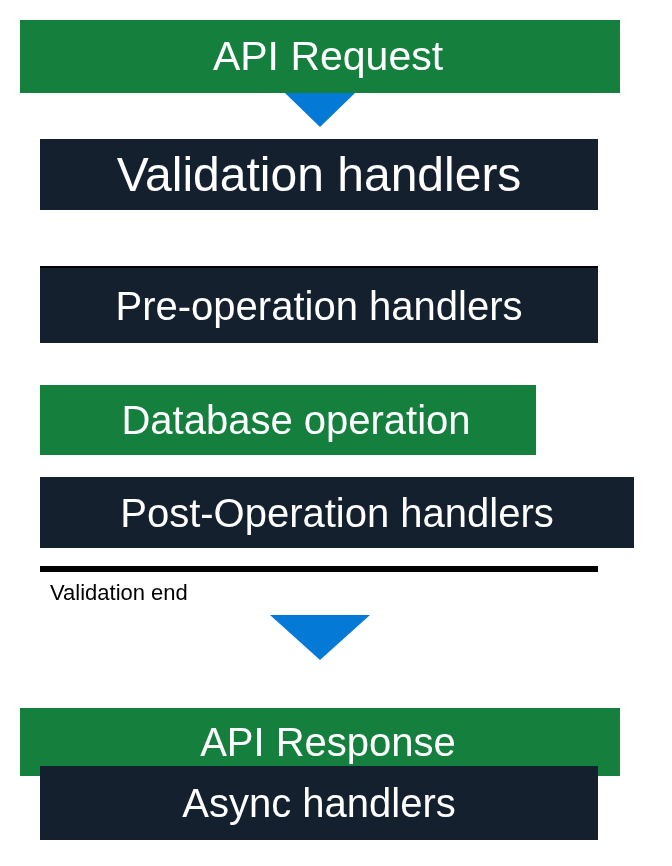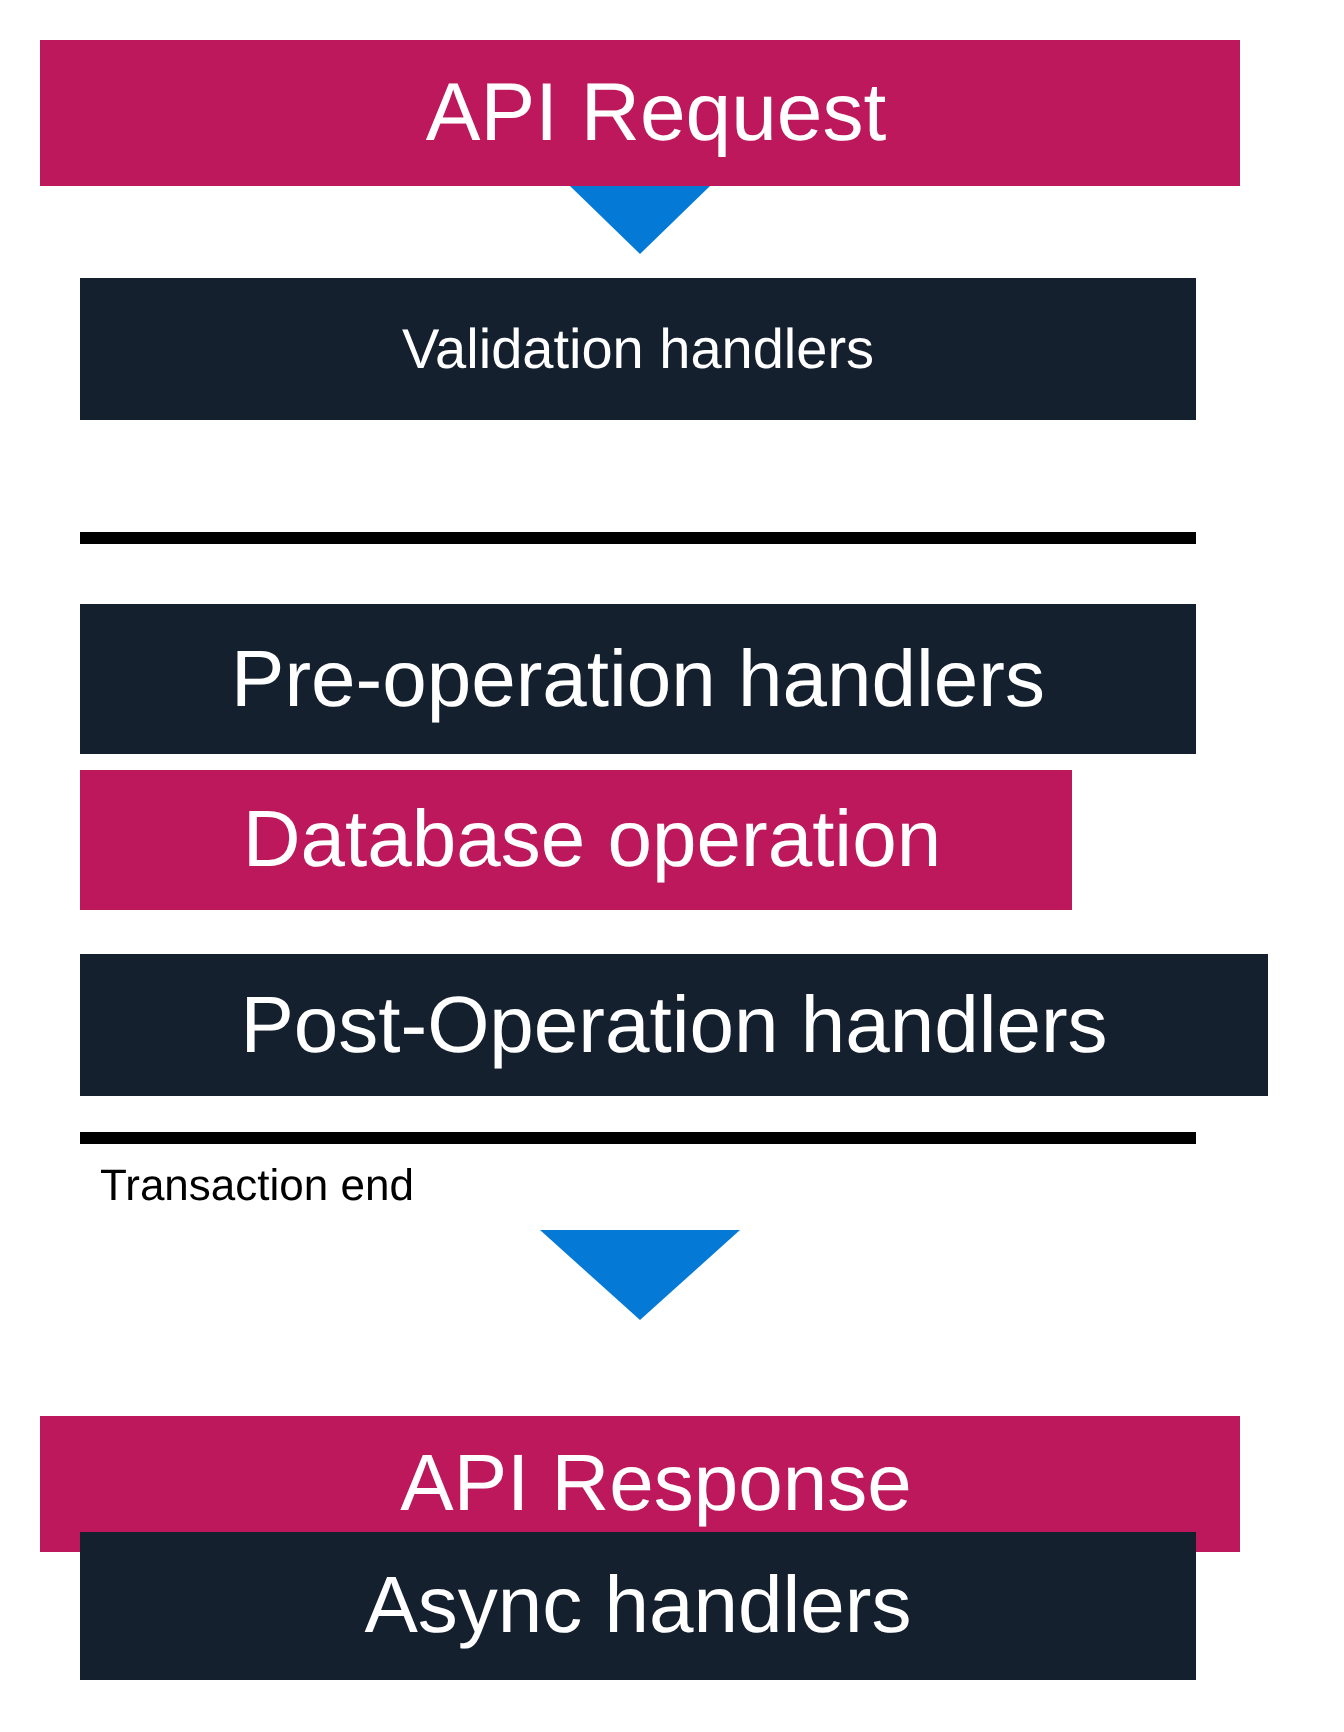--- a/index.html
+++ b/index.html
@@ -23,58 +23,58 @@
     position: absolute;
     display: flex;
     align-items: center;
     justify-content: center;
     box-sizing: border-box;
     color: #ffffff;
     font-weight: 400;
     line-height: 1;
     white-space: nowrap;
   }
-  .box-blue { background: #be185d; padding-left: 16px; }
+  .box-blue { background: #15803d; padding-left: 16px; }
   .box-dark { background: #15202F; }
 
   
   .node-api-request {
     left: 20px;  top: 20px;
     width: 600px; height: 73px;
     font-size: 41px;
   }
   .arrow-down-1 {
     position: absolute;
     left: 285px; top: 93px;
     width: 0; height: 0;
     border-left: 35px solid transparent;
     border-right: 35px solid transparent;
     border-top: 34px solid #0579D6;
   }
   .node-validation {
     left: 40px;  top: 139px;
     width: 558px; height: 71px;
-    font-size: 28px;
+    font-size: 48px;
   }
   .label-txn-start {
     position: absolute;
     left: 46px; top: 233px;
     font-size: 22px;
     color: #000000;
     line-height: 1.1;
     white-space: nowrap;
   }
   .rule-1 {
     position: absolute;
     left: 40px; top: 266px;
     width: 558px; height: 6px;
     background: #000000;
   }
   .node-preop {
-    left: 40px;  top: 302px;
+    left: 40px;  top: 268px;
     width: 558px; height: 75px;
     font-size: 40px;
   }
   .node-database {
     left: 40px;  top: 385px;
     width: 496px; height: 70px;
     font-size: 40px;
   }
   .node-postop {
     left: 40px;  top: 477px;
@@ -130,21 +130,21 @@
   <div class="rule-1"></div>
 
   <div class="box box-dark node-preop">Pre-operation handlers</div>
 
   <div class="box box-blue node-database">Database operation</div>
 
   <div class="box box-dark node-postop">Post-Operation handlers</div>
 
   <div class="rule-2"></div>
 
-  <div class="label-txn-end">Transaction end</div>
+  <div class="label-txn-end">Validation end</div>
 
   <div class="arrow-down-2"></div>
 
   <div class="box box-blue node-api-response">API Response</div>
 
   <div class="box box-dark node-async">Async handlers</div>
 
 </div>
 
 </body></html>

